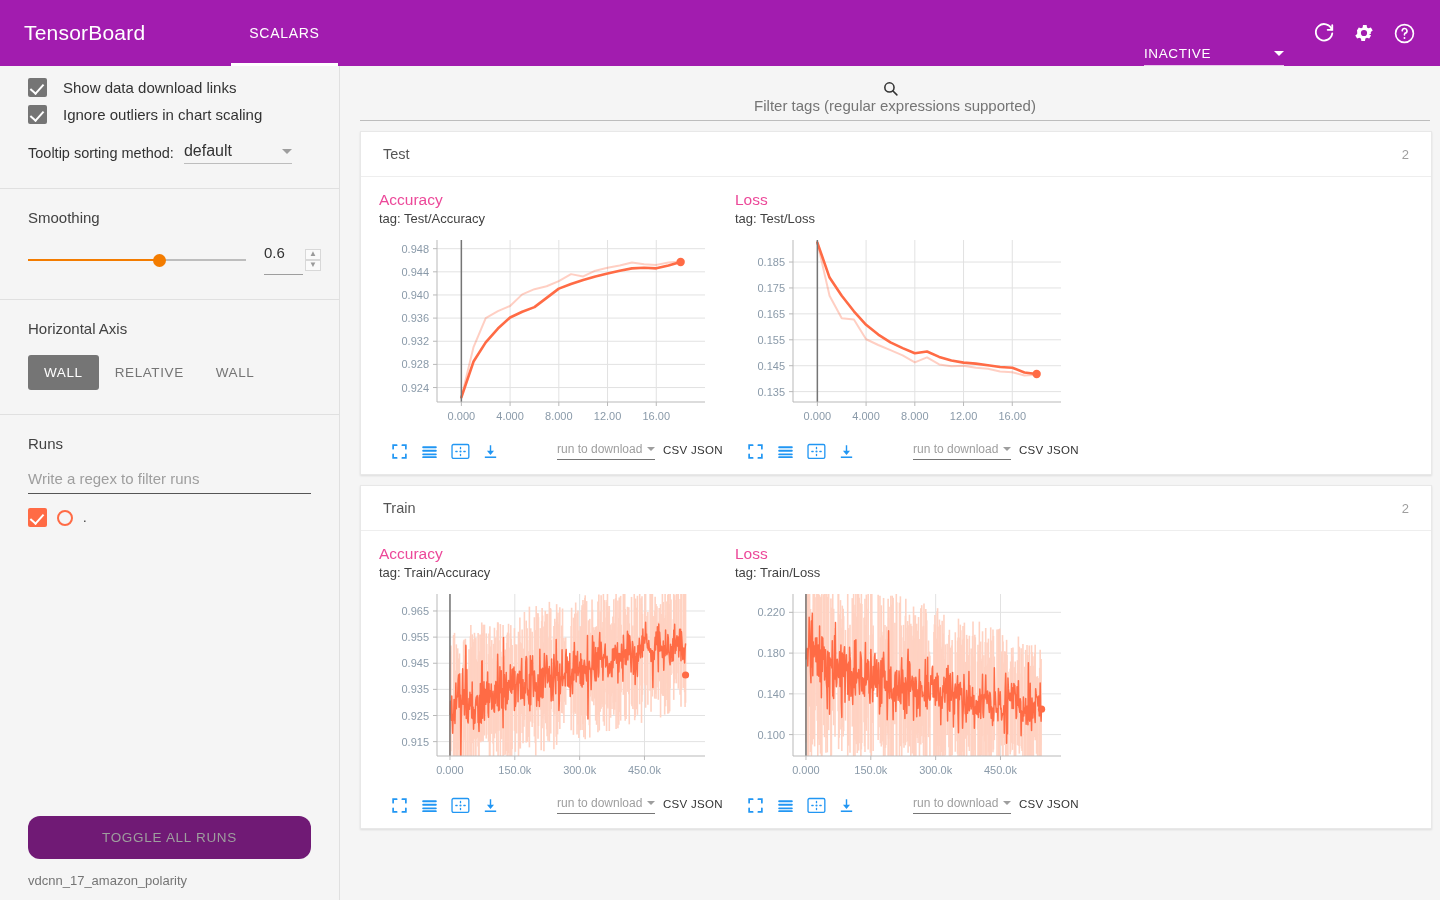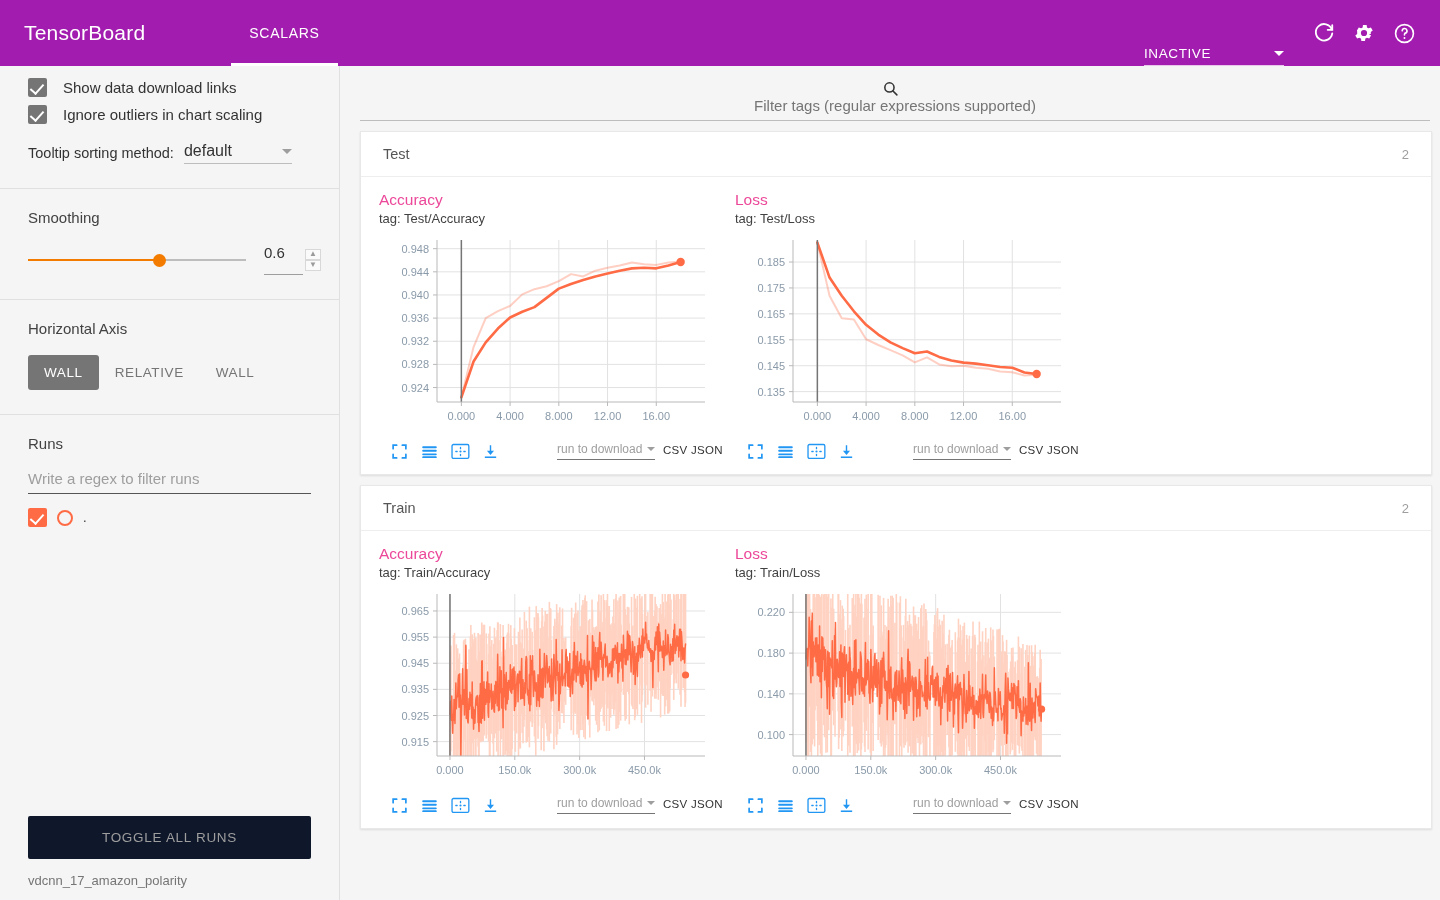--- a/index.html
+++ b/index.html
@@ -177,23 +177,23 @@
     width: 16px; height: 16px; border-radius: 50%;
     border: 2px solid #ff6b45; margin-right: 10px; flex:none;
   }
   .run-name { font-size: 13px; color: #333; }
 
   .sidebar-bottom {
     position: absolute; left: 0; right: 0; bottom: 12px;
     padding: 0 28px;
   }
   .toggle-all {
-    width: 100%; background: #0f172a; border: none;
+    width: 100%; background: #701a75; border: none;
     color: #9e9e9e; font-size: 13.5px; letter-spacing: .7px;
-    padding: 14px 12px; border-radius: 2px; cursor: pointer;
+    padding: 14px 12px; border-radius: 12px; cursor: pointer;
     font-family: "Liberation Sans", sans-serif;
   }
   .logdir { font-size: 13px; color: #757575; margin-top: 14px; }
 
   
   .main { flex: 1; padding: 0 0 0 0; overflow: hidden; }
   .filter-bar {
     margin: 14px 10px 10px 20px;
     display: flex; align-items: center;
     border-bottom: 1px solid #bdbdbd;

